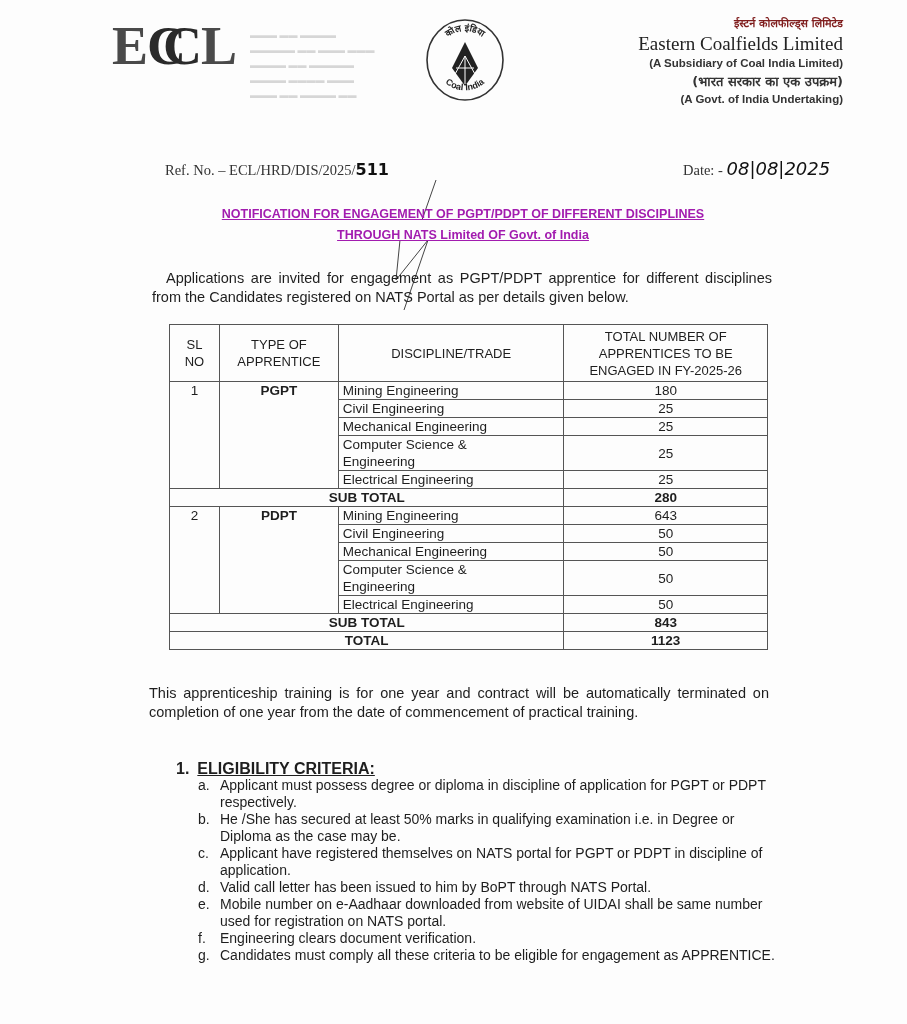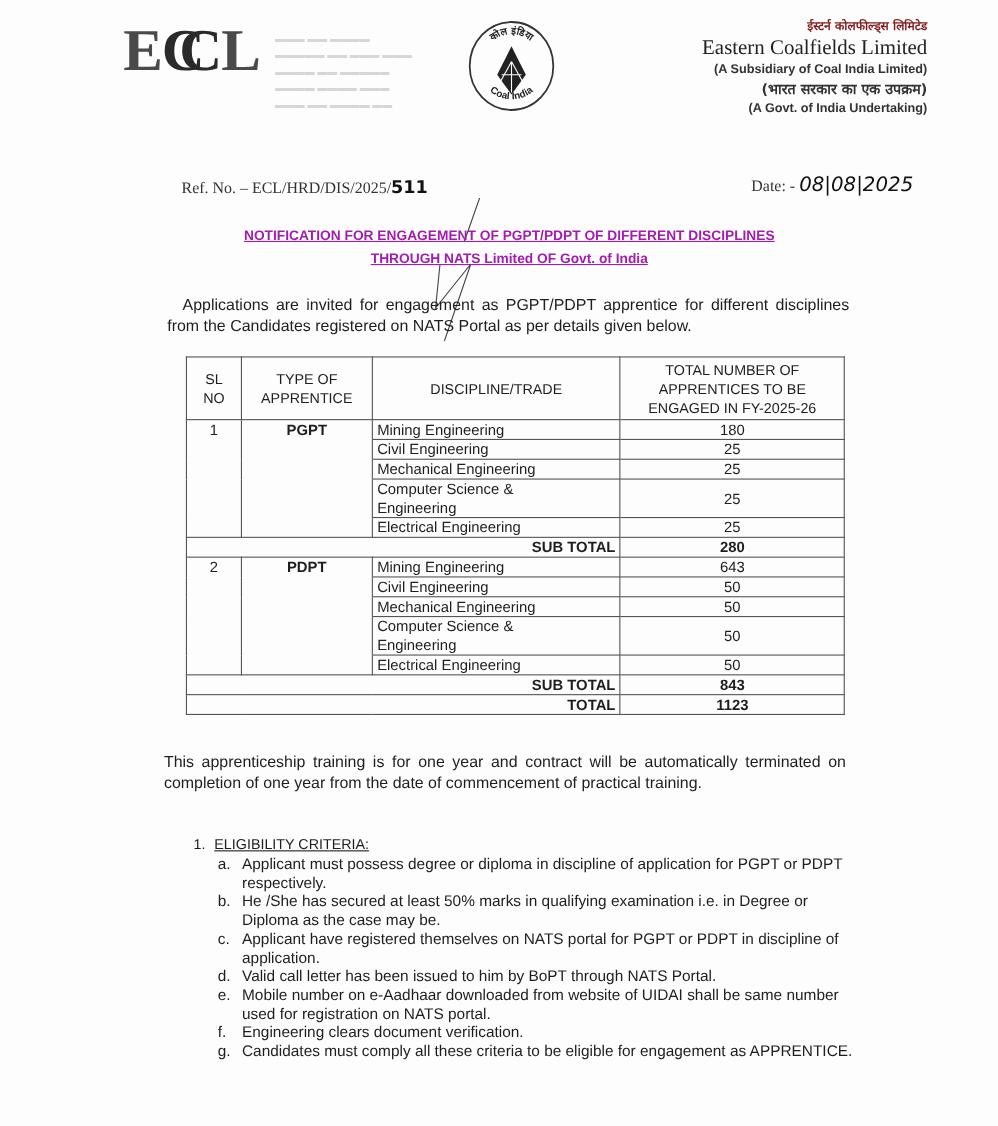--- a/index.html
+++ b/index.html
@@ -24,27 +24,27 @@
            font-size:12.5px; text-decoration:underline; color:#a21caf; }
   .t1 { top:207px; } .t2 { top:228px; }
   .para { font-family:"Liberation Sans", sans-serif; font-size:14.5px; line-height:19px; color:#1e1e1e; }
   .p1 { left:152px; top:269px; width:620px; text-align:justify; text-indent:14px; }
   .p2 { left:149px; top:684px; width:620px; text-align:justify; }
   table.main { position:absolute; left:169px; top:324px; width:599px; border-collapse:collapse;
                font-family:"Liberation Sans", sans-serif; font-size:13.5px; color:#1e1e1e; }
   table.main td, table.main th { border:1px solid #555; padding:0 4px; line-height:17px; font-weight:normal; }
   table.main th { text-align:center; vertical-align:middle; font-size:13px; line-height:17px; height:56px; }
   table.main td.c { text-align:center; }
-  table.main td.r { text-align:right; font-weight:bold;margin-top:26px; }
+  table.main td.r { text-align:center; font-weight:bold;margin-top:26px; }
   table.main td.b { font-weight:bold; }
   table.main td.nb-tb { border-top:none; border-bottom:none; }
   table.main td.nb-b { border-bottom:none; }
   table.main td.nb-t { border-top:none; }
   table.main td.num { text-align:center; vertical-align:bottom; }
-  .sec { left:176px; top:760px; font-family:"Liberation Sans", sans-serif; font-size:13px; font-weight:normal; }
+  .sec { left:176px; top:760px; font-family:"Liberation Sans", sans-serif; font-size:16px; font-weight:bold; }
   .sec .lbl { text-decoration:underline; margin-left:8px; }
   ol.crit { position:absolute; left:198px; top:777px; width:580px; margin:0; padding:0; list-style:none;
             font-family:"Liberation Sans", sans-serif; font-size:14px; line-height:17px; color:#1e1e1e; }
   ol.crit li { position:relative; padding-left:22px; margin-bottom:0; }
   ol.crit li .mk { position:absolute; left:0; top:0; }
   .slash { left:360px; top:180px; width:120px; height:150px; }
 </style>
 </head>
 <body>
 

